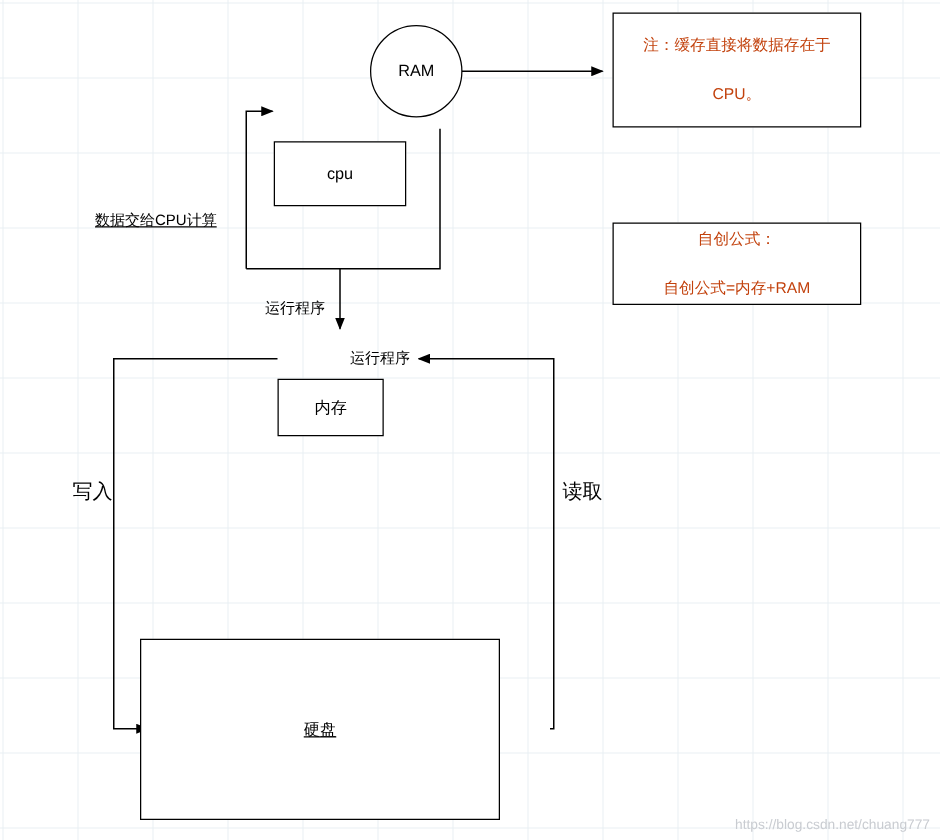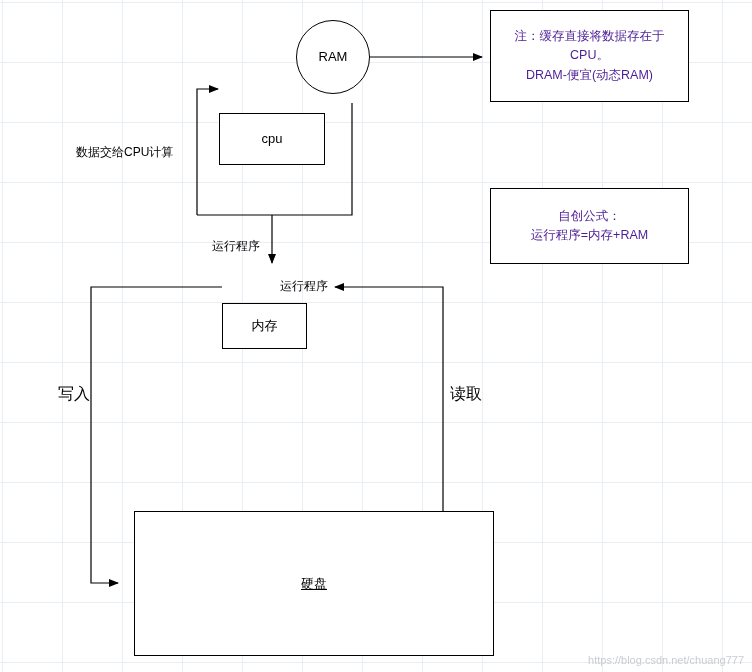--- a/index.html
+++ b/index.html
@@ -43,25 +43,26 @@
   }
   .notebox {
     position: absolute;
     box-sizing: border-box;
     border: 1px solid #000000;
     background: #ffffff;
     display: flex;
     flex-direction: column;
     align-items: center;
     justify-content: center;
-    color: #4c1d95;
+    color: #c2410c;
     font-size: 12.5px;
     line-height: 1.55;
     padding: 6px 8px;
     text-align: center;
+    gap: 20px;
   }
   .notebox .ln {
     white-space: nowrap;
   }
   .label {
     position: absolute;
     color: #000000;
     font-size: 12px;
     white-space: nowrap;
     background: transparent;
@@ -123,36 +124,35 @@
   </div>
 
   <div class="node" style="left:219px; top:85px; width:106px; height:52px;margin-top:28px;">
     <span>cpu</span>
   </div>
 
   <div class="node" style="left:222px; top:263px; width:85px; height:46px;margin-top:40px;">
     <span>内存</span>
   </div>
 
-  <div class="node" style="left:134px; top:511px; width:360px; height:145px;text-decoration:underline;">
+  <div class="node" style="left:112px; top:511px; width:288px; height:145px;text-decoration:underline;">
     <span>硬盘</span>
   </div>
 
   <div class="notebox" style="left:490px; top:10px; width:199px; height:92px;">
     <span class="ln">注：缓存直接将数据存在于</span>
     <span class="ln">CPU。</span>
-    <span class="ln">DRAM-便宜(动态RAM)</span>
   </div>
 
-  <div class="notebox" style="left:490px; top:188px; width:199px; height:76px;">
+  <div class="notebox" style="left:490px; top:178px; width:199px; height:66px;">
     <span class="ln">自创公式：</span>
-    <span class="ln">运行程序=内存+RAM</span>
+    <span class="ln">自创公式=内存+RAM</span>
   </div>
 
-  <div class="label" style="left:76px; top:144px;">数据交给CPU计算</div>
+  <div class="label" style="left:76px; top:168px;text-decoration:underline;">数据交给CPU计算</div>
   <div class="label" style="left:212px; top:238px;">运行程序</div>
   <div class="label" style="left:280px; top:238px;margin-top:40px;">运行程序</div>
 
   <div class="vlabel" style="left:58px; top:385px;">写入</div>
   <div class="vlabel" style="left:450px; top:385px;">读取</div>
 
   <div class="watermark">https://blog.csdn.net/chuang777</div>
 
 </div>
 

